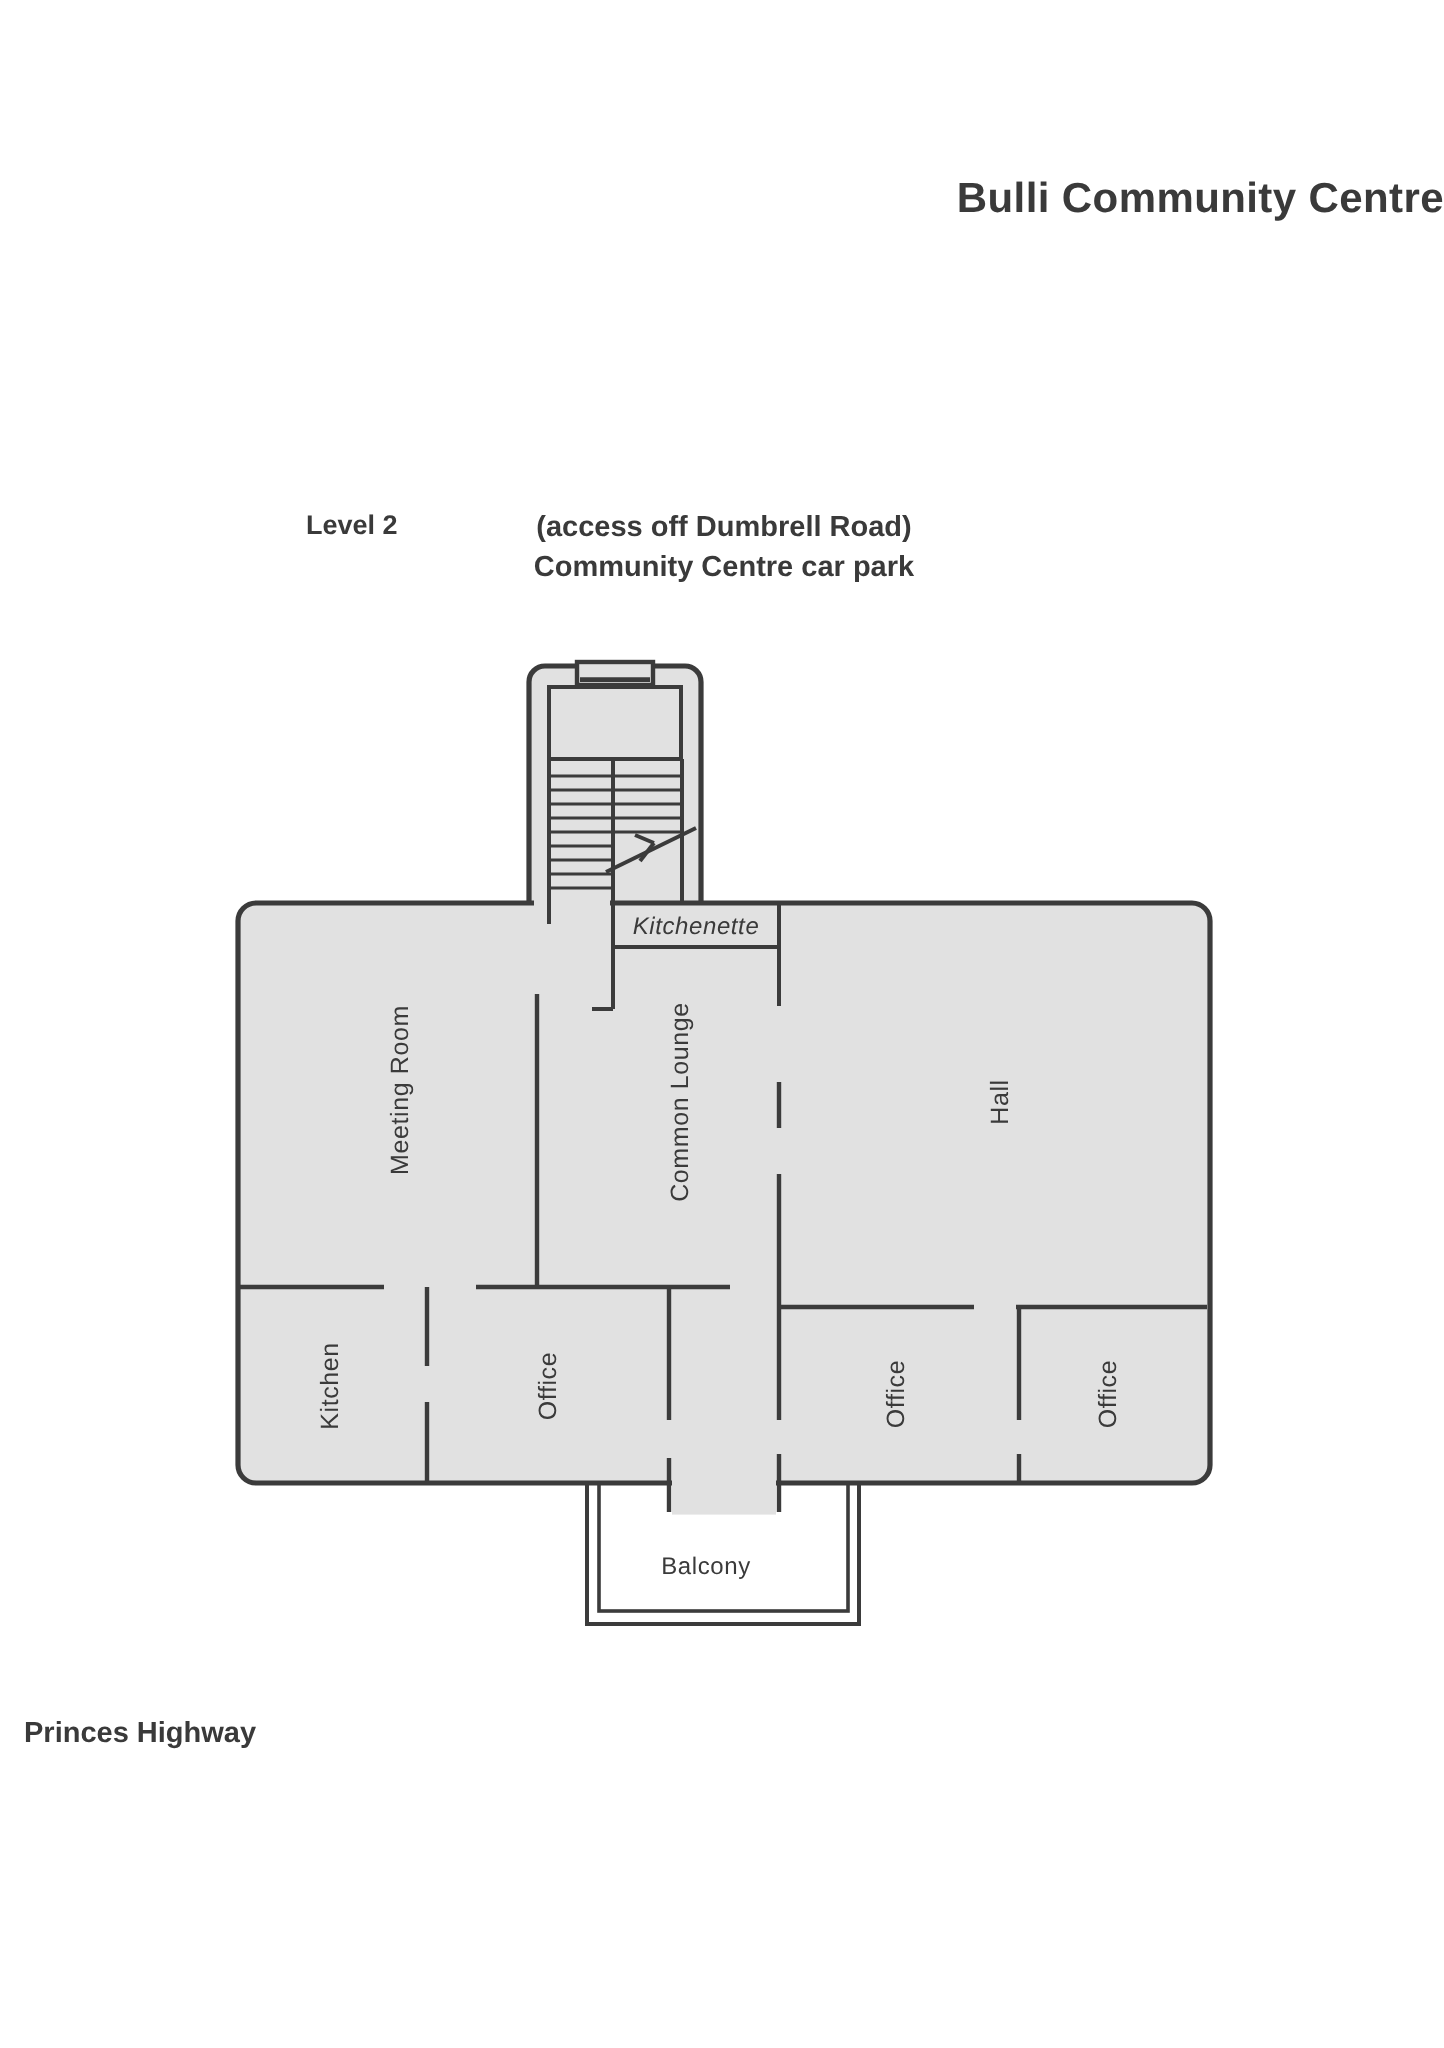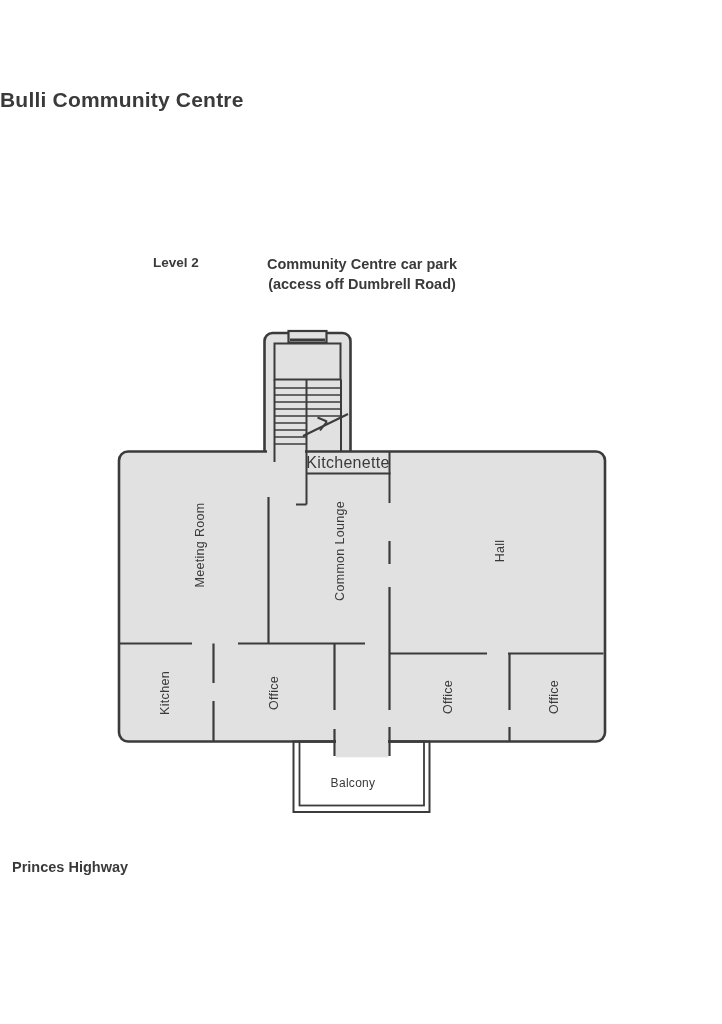--- a/index.html
+++ b/index.html
@@ -17,40 +17,40 @@
   }
   .stage{position:absolute;inset:0;width:722px;height:1024px;}
   svg{position:absolute;left:0;top:0;}
   .wall{stroke:var(--wall);fill:none;}
   .fillroom{fill:var(--room-fill);}
   .label{position:absolute;color:var(--text);white-space:nowrap;}
   .hlabel{transform:translate(-50%,-50%);}
   .vlabel{transform:translate(-50%,-50%) rotate(-90deg);}
   .room-label{font-size:12.5px;letter-spacing:.3px;}
   .title{
-    left:0;top:88px;width:722px;text-align:left;
+    left:0;top:88px;width:722px;text-align:right;
     font-size:21px;font-weight:bold;letter-spacing:.2px;
   }
   .level{left:117px;top:255px;font-size:13.5px;font-weight:bold;margin-left:36px;}
   .carpark{
     left:182px;top:255px;width:360px;text-align:center;
     font-size:14.5px;font-weight:bold;line-height:19.5px;
   }
   .road{
     left:0;top:859px;width:722px;text-align:left;
     font-size:14.5px;font-weight:bold;padding-left:12px;
   }
   #lbl-meeting-room{left:200px;top:545px;}
   #lbl-common-lounge{left:340px;top:551px;}
   #lbl-hall{left:500px;top:551px;}
   #lbl-kitchen{left:165px;top:693px;}
   #lbl-office-1{left:274px;top:693px;}
   #lbl-office-2{left:448px;top:697px;}
   #lbl-office-3{left:554px;top:697px;}
-  #lbl-kitchenette{left:348px;top:463px;font-size:16px;}
+  #lbl-kitchenette{left:348px;top:463px;font-size:12px;font-style:italic;}
   #lbl-balcony{left:353px;top:783px;font-size:12px;}
 </style>
 </head>
 <body>
 
 <div class="stage">
 
   <svg width="722" height="1024" viewBox="0 0 722 1024">
 
     <g>
@@ -134,22 +134,22 @@
       <line class="wall" stroke-width="2.2" x1="334.5" y1="740.5" x2="334.5" y2="756"></line>
       <line class="wall" stroke-width="2.2" x1="389.5" y1="740.5" x2="389.5" y2="756"></line>
     </g>
   </svg>
 
   <div class="label title">Bulli Community Centre</div>
 
   <div class="label level">Level 2</div>
 
   <div class="label carpark">
+    <div>(access off Dumbrell Road)</div>
     <div>Community Centre car park</div>
-    <div>(access off Dumbrell Road)</div>
   </div>
 
   <div class="label hlabel room-label" id="lbl-kitchenette">Kitchenette</div>
   <div class="label vlabel room-label" id="lbl-meeting-room">Meeting Room</div>
   <div class="label vlabel room-label" id="lbl-common-lounge">Common Lounge</div>
   <div class="label vlabel room-label" id="lbl-hall">Hall</div>
   <div class="label vlabel room-label" id="lbl-kitchen">Kitchen</div>
   <div class="label vlabel room-label" id="lbl-office-1">Office</div>
   <div class="label vlabel room-label" id="lbl-office-2">Office</div>
   <div class="label vlabel room-label" id="lbl-office-3">Office</div>

